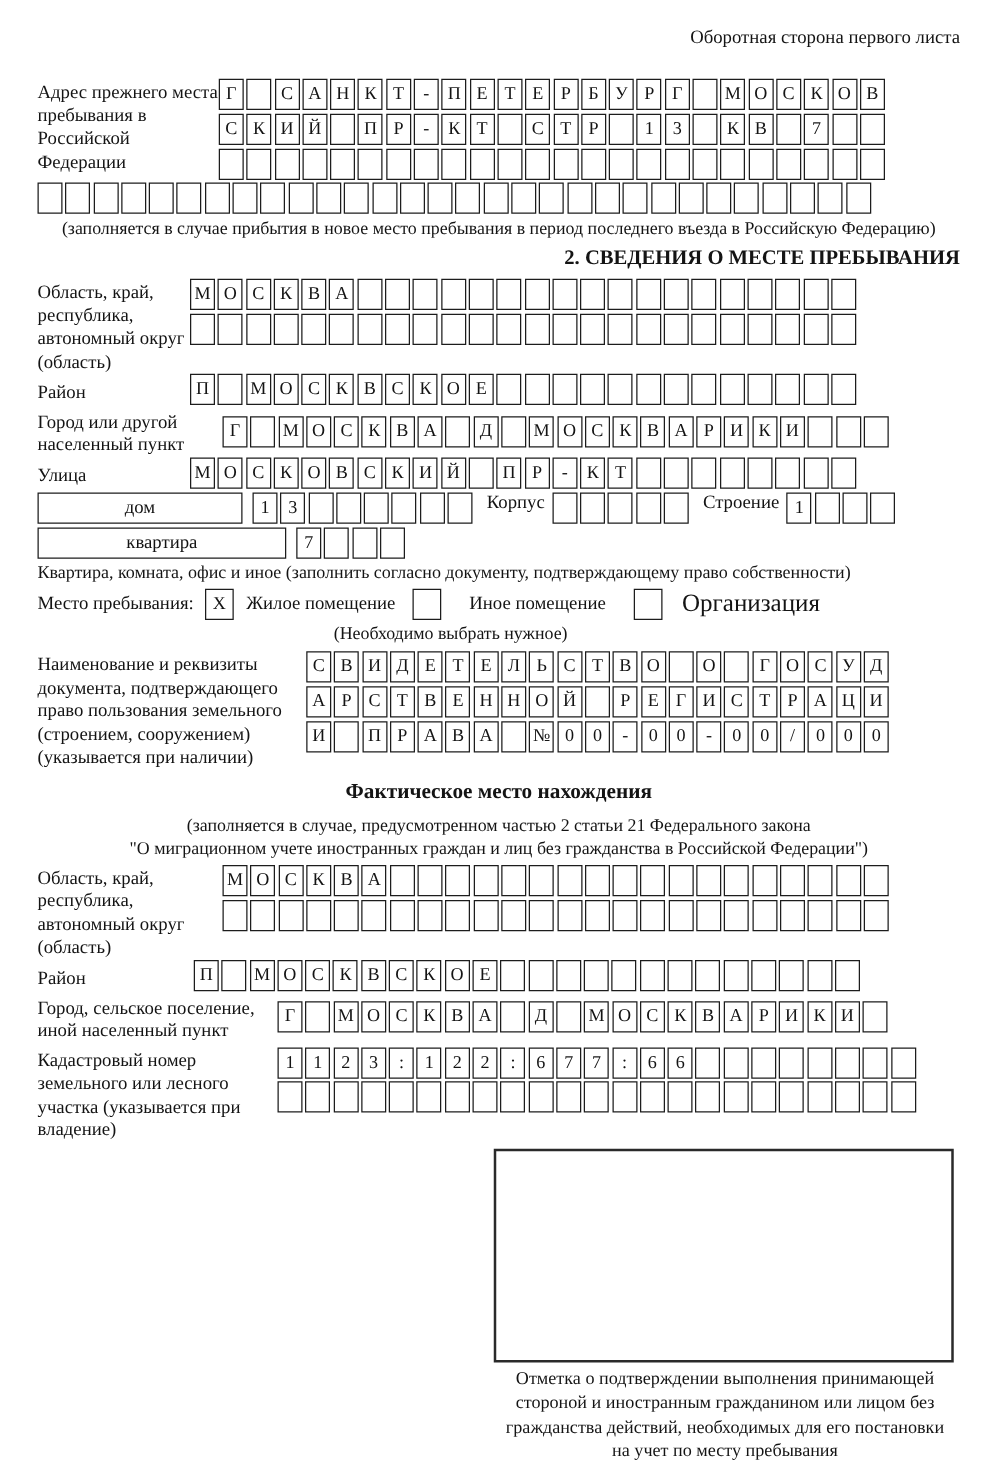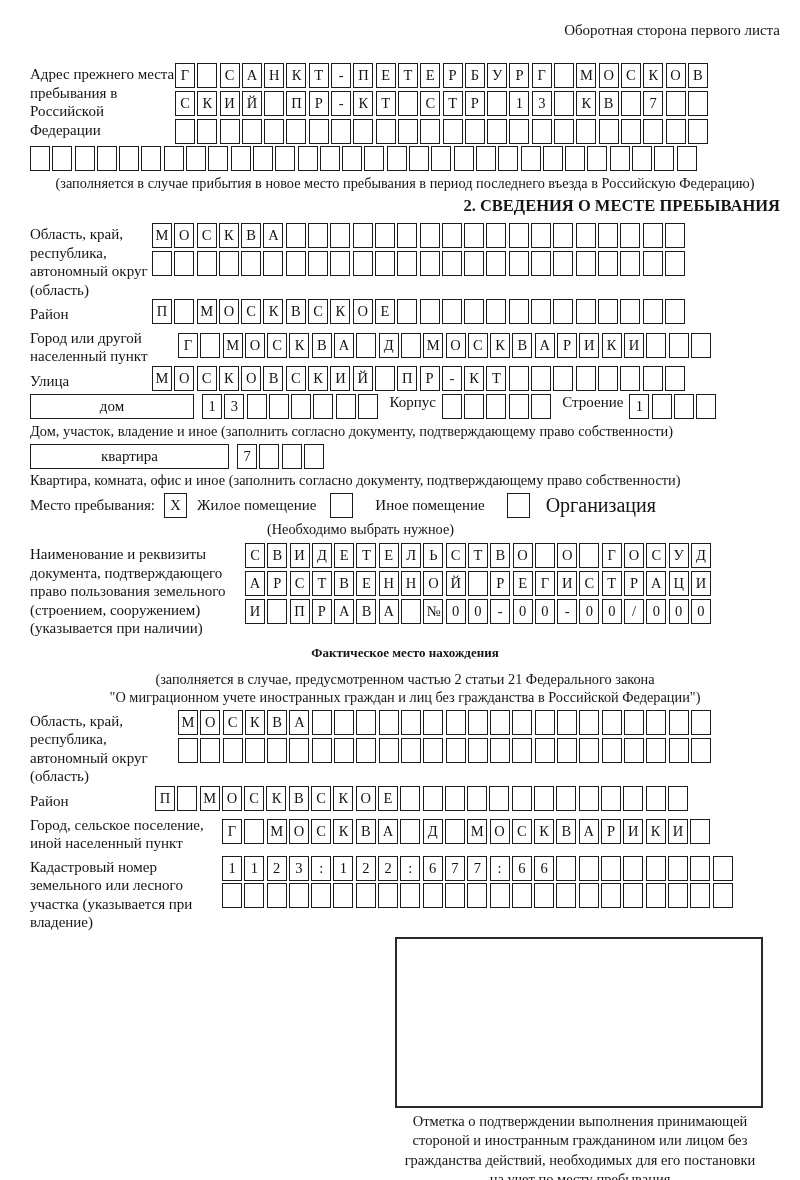--- a/index.html
+++ b/index.html
@@ -1,38 +1,38 @@
 <!DOCTYPE html>
 <html><head>
 <meta charset="utf-8">
 <style>
   html,body{margin:0;padding:0;background:#fff;}
   body{width:800px;height:1180px;overflow:hidden;color:#141414;
        font-family:"Liberation Serif", serif;}
   .page{position:relative;width:800px;height:1180px;box-sizing:border-box;
-        padding:14px 20px 0 30px;overflow:hidden;}
+        padding:14px 32px 0 30px;overflow:hidden;}
 
   .corner{ text-align:right; font-size:15px; margin:8px 0 24px 0; }
 
   .frow{ display:flex; align-items:flex-start; }
   .frow.vcenter{ align-items:center; }
   .flabel{ font-size:15px; line-height:18.5px; flex:0 0 auto; padding-top:2px; }
 
   .rows{ flex:0 0 auto; }
   .cellrow{ display:flex; margin-bottom:2.8px; }
   .cell{ width:18px; height:23px; border:1.6px solid #1c1c1c; margin-right:2.3px;
          display:flex; align-items:center; justify-content:center;
          font-size:14.5px; flex:0 0 auto; background:#fff; }
 
   .w145{width:145px;} .w122{width:122px;} .w148{width:148px;}
   .w215{width:215px;} .w125{width:125px;} .w192{width:192px;}
 
   .note-center{ text-align:center; font-size:14.3px; line-height:18px; margin:2px 0 4px 0; }
   .sec-title{ text-align:right; font-weight:bold; font-size:16.5px; margin:3px 0 7px 0; }
-  .sub-title{ text-align:center; font-weight:bold; font-size:13px; margin:7px 0 9px 0; }
+  .sub-title{ text-align:center; font-weight:bold; font-size:17px; margin:7px 0 9px 0; }
 
   .labelbox{ height:23px; border:1.8px solid #1c1c1c; display:flex; align-items:center;
              justify-content:center; font-size:15px; flex:0 0 auto; }
   .houserow{ display:flex; margin-bottom:2.8px; }
   .inline-lab{ font-size:15px; margin:0 6px 0 9px; }
   .left-note{ font-size:14.4px; line-height:18px; margin:0 0 4px 0; }
 
   .chk{ width:21px; height:23px; border:1.8px solid #1c1c1c; display:flex;
         align-items:center; justify-content:center; font-size:14.5px; flex:0 0 auto; }
   .stayrow{ display:flex; align-items:center; margin-top:3px; }
@@ -338,21 +338,20 @@
         <span class="cell"></span>
       </div>
     <span class="inline-lab">Строение</span>
     <div class="cellrow" style="margin-bottom:0;">
         <span class="cell">1</span>
         <span class="cell"></span>
         <span class="cell"></span>
         <span class="cell"></span>
       </div>
   </div>
-  <div class="left-note">Дом, участок, владение и иное (заполнить согласно документу, подтверждающему право собственности)</div>
 
   <div class="houserow">
     <div class="labelbox" style="width:197px;margin-right:8px;">квартира</div>
     <div class="cellrow" style="margin-bottom:0;">
         <span class="cell">7</span>
         <span class="cell"></span>
         <span class="cell"></span>
         <span class="cell"></span>
       </div>
   </div>

